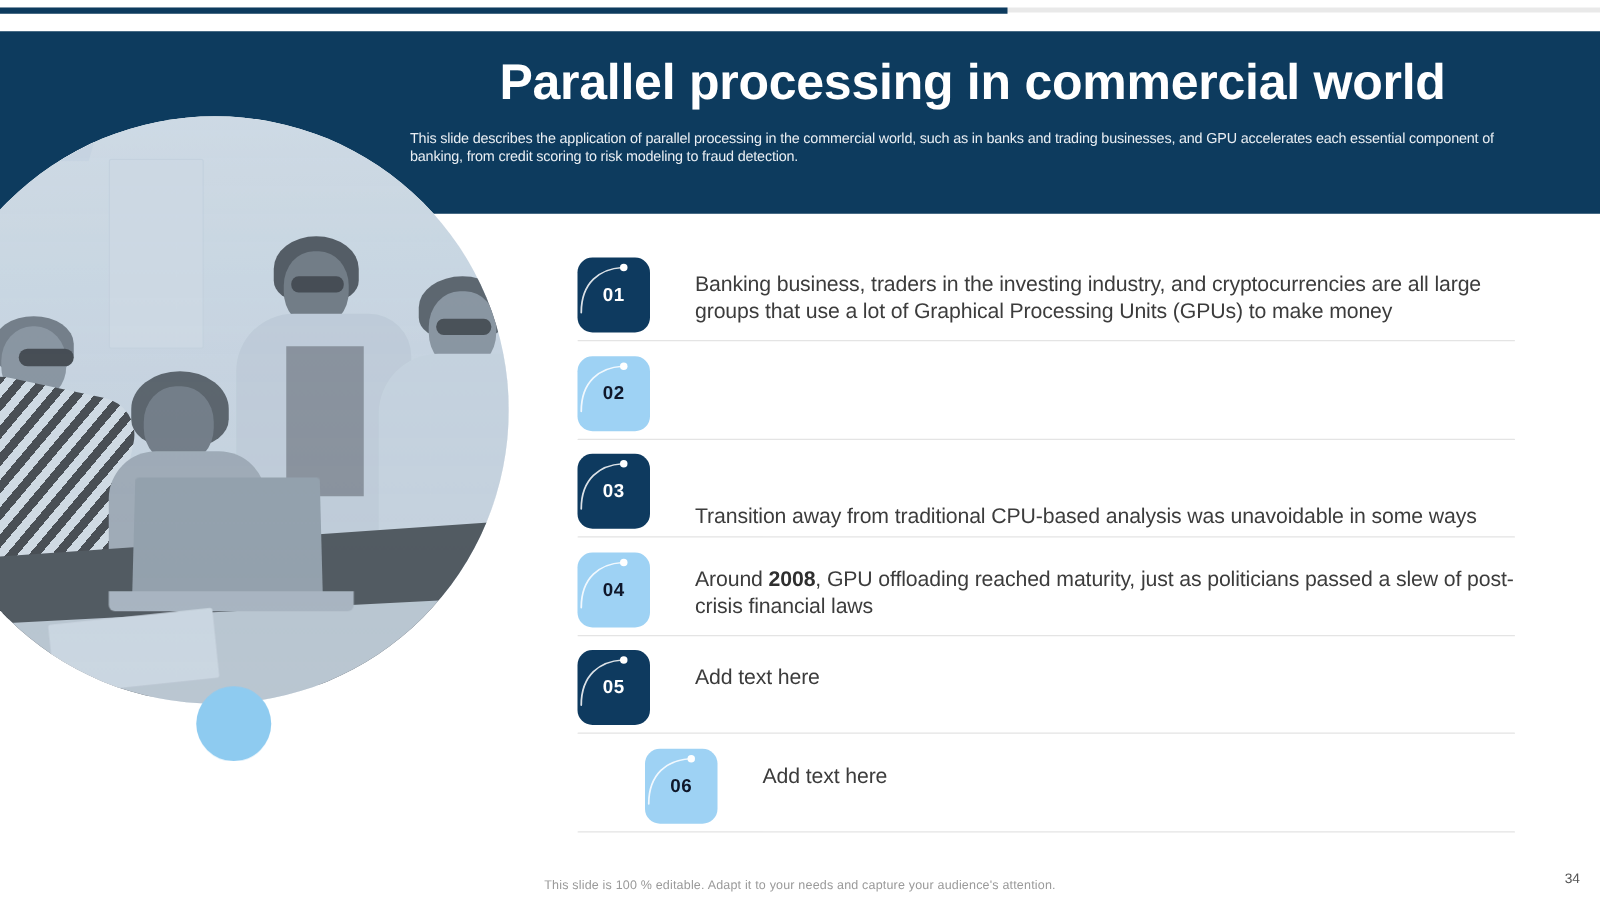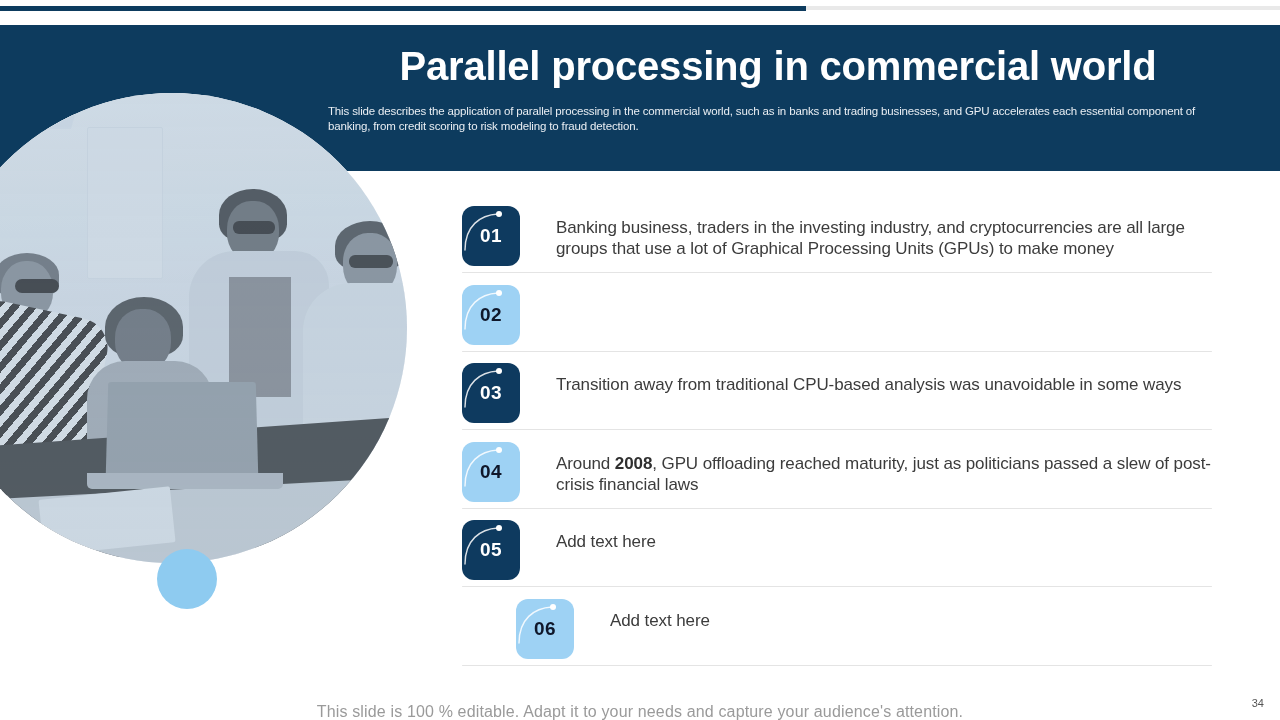--- a/index.html
+++ b/index.html
@@ -220,21 +220,21 @@
     overflow: hidden;
   }
   .badge.dark { background: #0e3a5f; }
   .badge.light { background: #9ed2f4; }
   .badge-num {
     position: absolute;
     left: 0; right: 0;
     top: 50%;
     transform: translateY(-50%);
     text-align: center;
-    font-size: 19px;
+    font-size: 15px;
     font-weight: bold;
     letter-spacing: 0.4px;
   }
   .badge.dark .badge-num { color: #ffffff; }
   .badge.light .badge-num { color: #0f172a; }
   .badge-swoosh { position: absolute; left: 0; top: 0; width: 58px; height: 60px; }
 
   .row-text {
     flex: 1 1 auto;
     padding-left: 36px;
@@ -256,21 +256,21 @@
   }
 
   
   .footer-note {
     position: absolute;
     left: 0;
     top: 703px;
     width: 1280px;
     text-align: center;
     color: #9a9a9a;
-    font-size: 16px;
+    font-size: 10px;
     letter-spacing: 0.15px;
   }
   .page-num {
     position: absolute;
     right: 16px;
     top: 697px;
     color: #555555;
     font-size: 11px;
   }
 </style>
@@ -340,21 +340,21 @@
       <div class="row" style="position: absolute; left: 0px; top: 78.5px; width: 752px;">
         <div class="badge light" style="background: rgb(158, 210, 244);">
           <svg class="badge-swoosh" viewBox="0 0 58 60">
             <path d="M3 44 C3 20, 18 9, 36 8" fill="none" stroke="#ffffff" stroke-width="1.4" stroke-linecap="round" opacity="0.85"></path>
             <circle cx="37" cy="8" r="3" fill="#ffffff"></circle>
           </svg>
           <div class="badge-num">02</div>
         </div>
       </div>
       <div class="divider" style="top: 144.5px; background: rgb(228, 228, 228);"></div>
-      <div class="row" style="position: absolute; left: 0px; top: 157px; width: 752px;">
+      <div class="row" style="position: absolute; left: 0px; top: 157px; width: 752px; align-items: flex-end;">
         <div class="badge dark" style="background: rgb(14, 58, 95);">
           <svg class="badge-swoosh" viewBox="0 0 58 60">
             <path d="M3 44 C3 20, 18 9, 36 8" fill="none" stroke="#ffffff" stroke-width="1.4" stroke-linecap="round" opacity="0.85"></path>
             <circle cx="37" cy="8" r="3" fill="#ffffff"></circle>
           </svg>
           <div class="badge-num">03</div>
         </div>
         <div class="row-text">Transition away from traditional CPU-based analysis was unavoidable in some ways</div>
       </div>
       <div class="divider" style="top: 223px; background: rgb(228, 228, 228);"></div>

